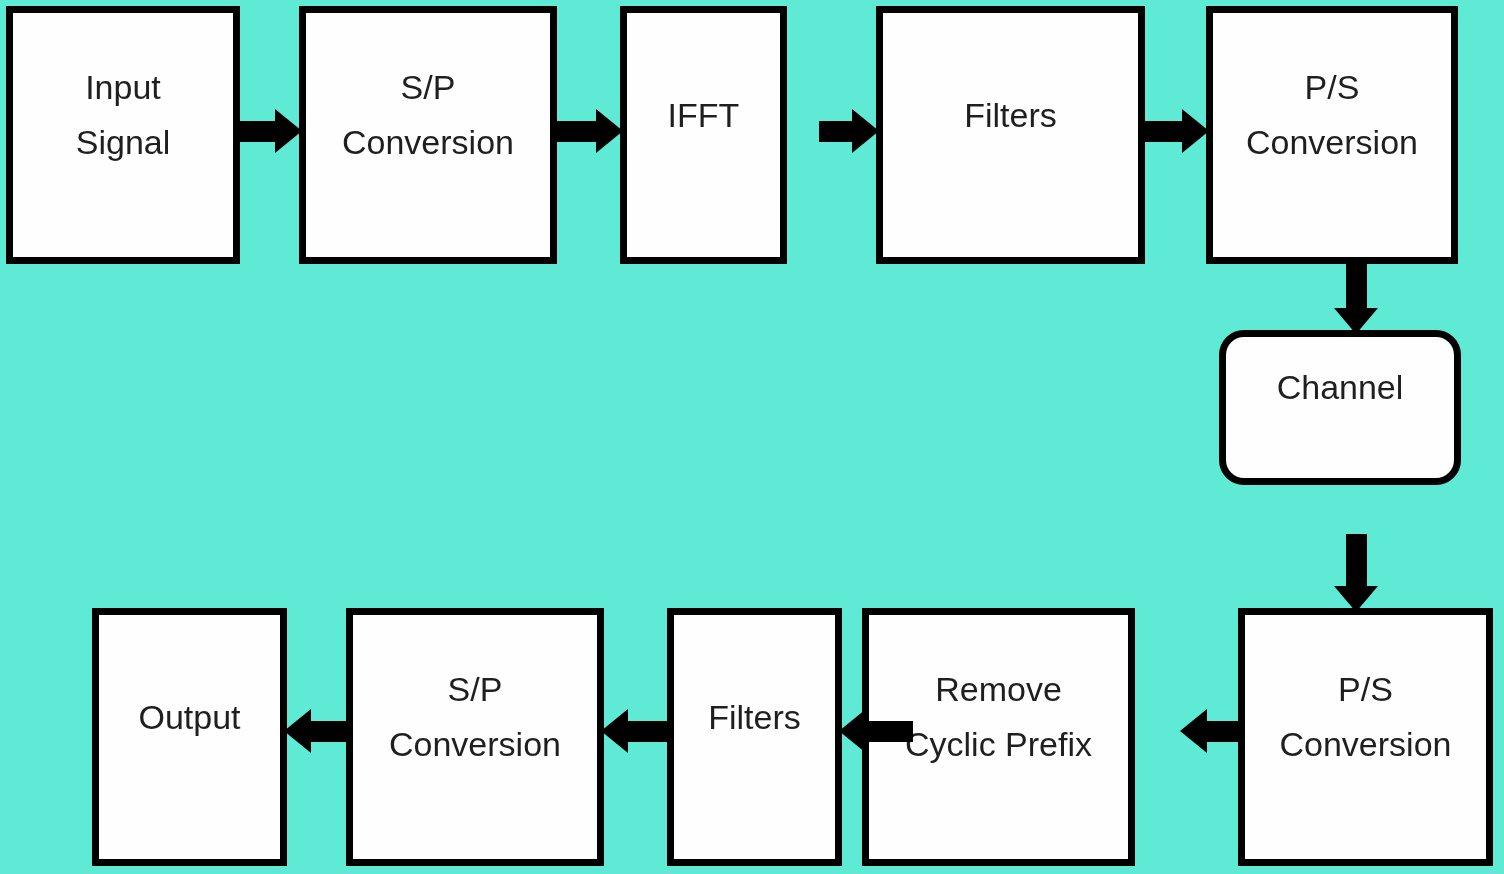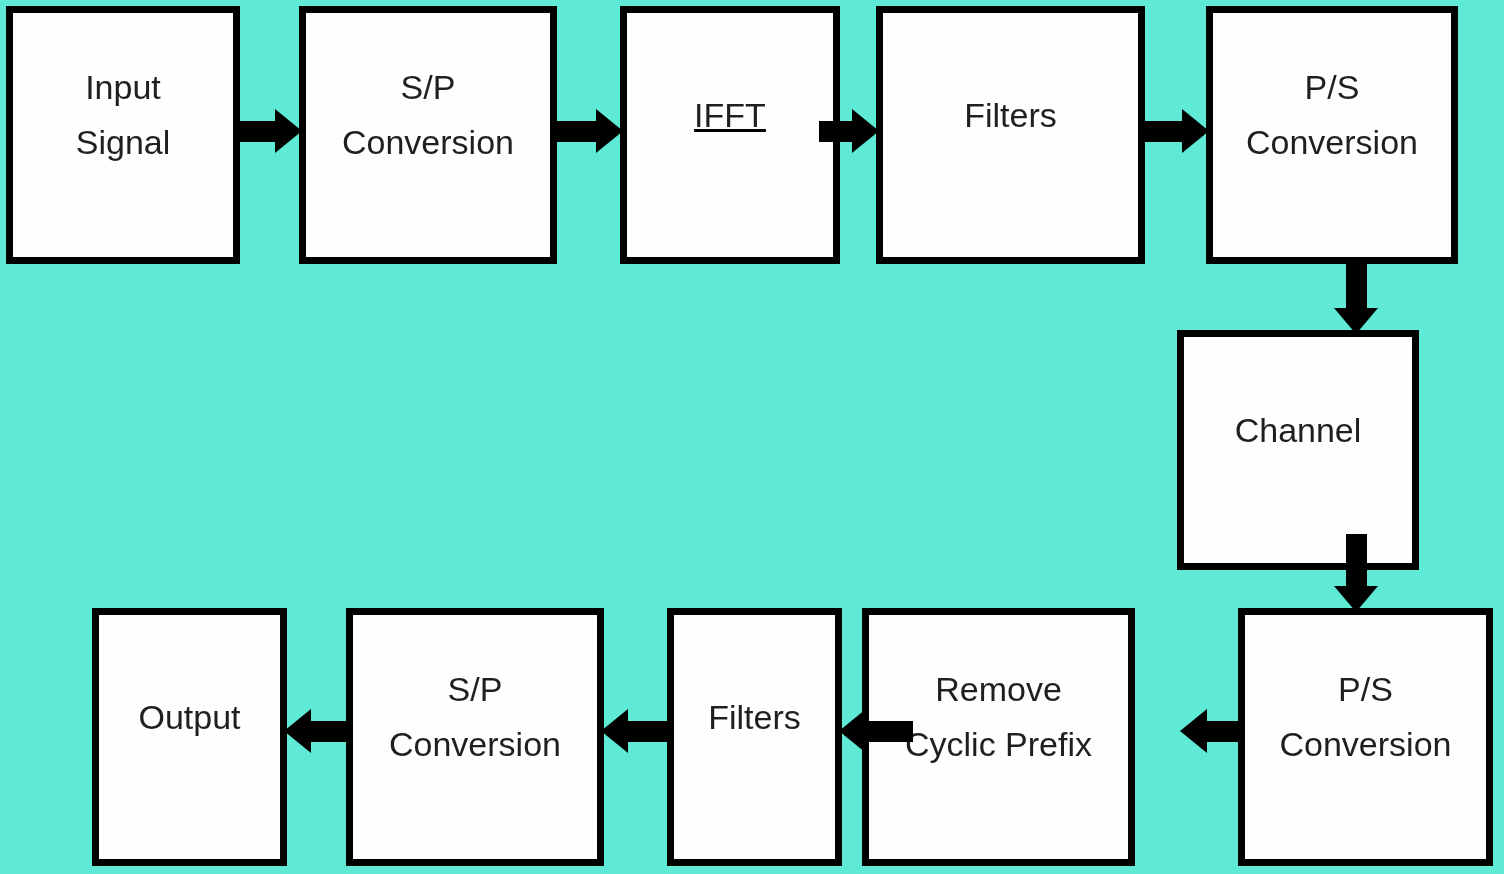--- a/index.html
+++ b/index.html
@@ -29,24 +29,24 @@
     white-space: pre-line;
     text-align: center;
     font-size: 34px;
     line-height: 55px;
     color: #1f1f1f;
     letter-spacing: 0px;
   }
   
   .n-input    { left: 6px;    top: 6px;   width: 234px; height: 258px; }
   .n-sp-tx    { left: 299px;  top: 6px;   width: 258px; height: 258px; }
-  .n-ifft     { left: 620px;  top: 6px;   width: 220px; height: 258px; text-decoration: underline; }
+  .n-ifft     { left: 620px;  top: 6px;   width: 167px; height: 258px; }
   .n-filt-tx  { left: 876px;  top: 6px;   width: 269px; height: 258px; }
   .n-ps-tx    { left: 1206px; top: 6px;   width: 252px; height: 258px; }
-  .n-channel  { left: 1177px; top: 330px; width: 242px; height: 240px; }
+  .n-channel  { left: 1219px; top: 330px; width: 242px; height: 155px; border-radius: 25px; }
   .n-ps-rx    { left: 1238px; top: 608px; width: 255px; height: 258px; }
   .n-rcp      { left: 862px;  top: 608px; width: 273px; height: 258px; }
   .n-filt-rx  { left: 667px;  top: 608px; width: 175px; height: 258px; }
   .n-sp-rx    { left: 346px;  top: 608px; width: 258px; height: 258px; }
   .n-output   { left: 92px;   top: 608px; width: 195px; height: 258px; }
 
   
   .arrow {
     position: absolute;
     display: flex;

